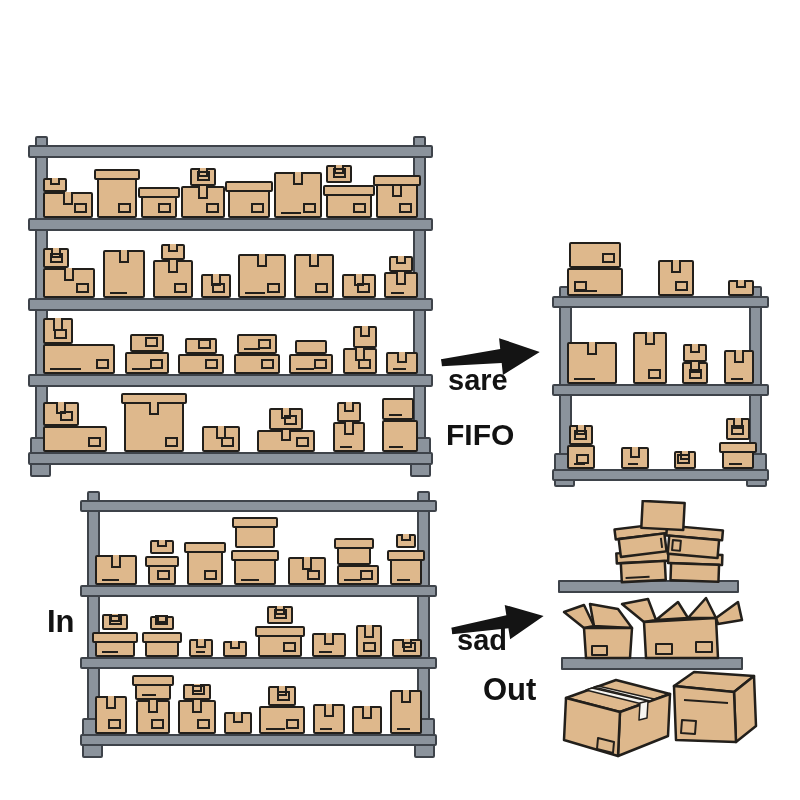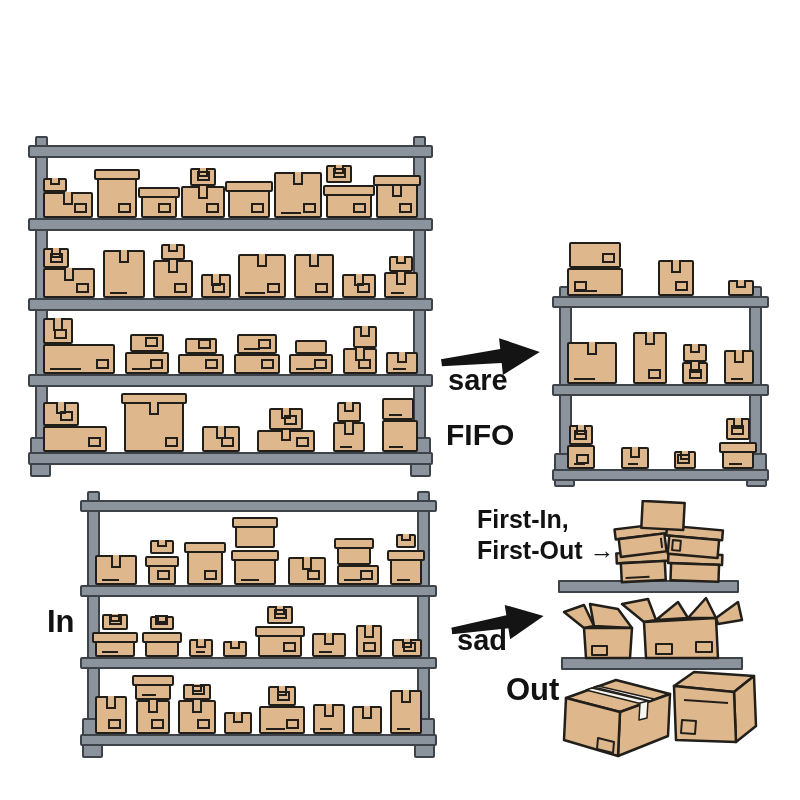--- a/index.html
+++ b/index.html
@@ -30,21 +30,21 @@
   .lbl{position:absolute;right:4px;bottom:3px;width:13px;height:10px;border:2px solid var(--ink);
        box-sizing:border-box;}
   .lbl-l{right:auto;left:5px;}
   .line{position:absolute;left:5px;bottom:2px;width:45%;height:2px;background:var(--ink);}
   
   .cap{position:absolute;font-weight:700;color:var(--txt);}
   .cap-sare{left:448px;top:364px;font-size:29px;}
   .cap-fifo{left:446px;top:418px;font-size:30px;}
   .cap-in{left:47px;top:604px;font-size:31px;}
   .cap-sad{left:457px;top:624px;font-size:29px;}
-  .cap-out{left:506px;top:672px;font-size:31px;}
+  .cap-out{left:483px;top:672px;font-size:31px;}
   .fifo-lines{position:absolute;left:477px;top:504px;font-size:25px;font-weight:700;line-height:31px;}
   .arrow{position:absolute;}
   .arrow svg{display:block;}
   .arrow-top{left:441px;top:333px;transform:rotate(-6deg);}
   .arrow-bottom{left:451px;top:599px;transform:rotate(-9deg);}
   .illus{position:absolute;}
   .illus svg{display:block;}
   .tan{fill:var(--box);stroke:var(--ink);stroke-width:2.5;stroke-linejoin:round;}
   .sh{fill:var(--shelf);stroke:var(--shelf-ink);stroke-width:2;stroke-linejoin:round;}
   .tapewhite{fill:#f7f5f0;stroke:var(--ink);stroke-width:1.5;stroke-linejoin:round;}
@@ -521,25 +521,20 @@
   <div class="arrow arrow-top">
     <svg width="102" height="48" viewBox="0 0 102 48">
       <polygon points="0,21 60,17 60,6 99,24 60,43 60,31 0,28" fill="#141414"></polygon>
     </svg>
   </div>
   <div class="cap cap-sare">sare</div>
   <div class="cap cap-fifo">FIFO</div>
 
   <div class="cap cap-in">In</div>
 
-  <div class="fifo-lines">
-    <span>First-In,</span><br>
-    <span>First-Out</span>
-    <span>→</span>
-  </div>
 
   <div class="arrow arrow-bottom">
     <svg width="96" height="48" viewBox="0 0 102 48">
       <polygon points="0,21 60,17 60,6 99,24 60,43 60,31 0,28" fill="#141414"></polygon>
     </svg>
   </div>
   <div class="cap cap-sad">sad</div>
   <div class="cap cap-out">Out</div>
 
   <div class="illus" style="left:556px;top:500px;">

